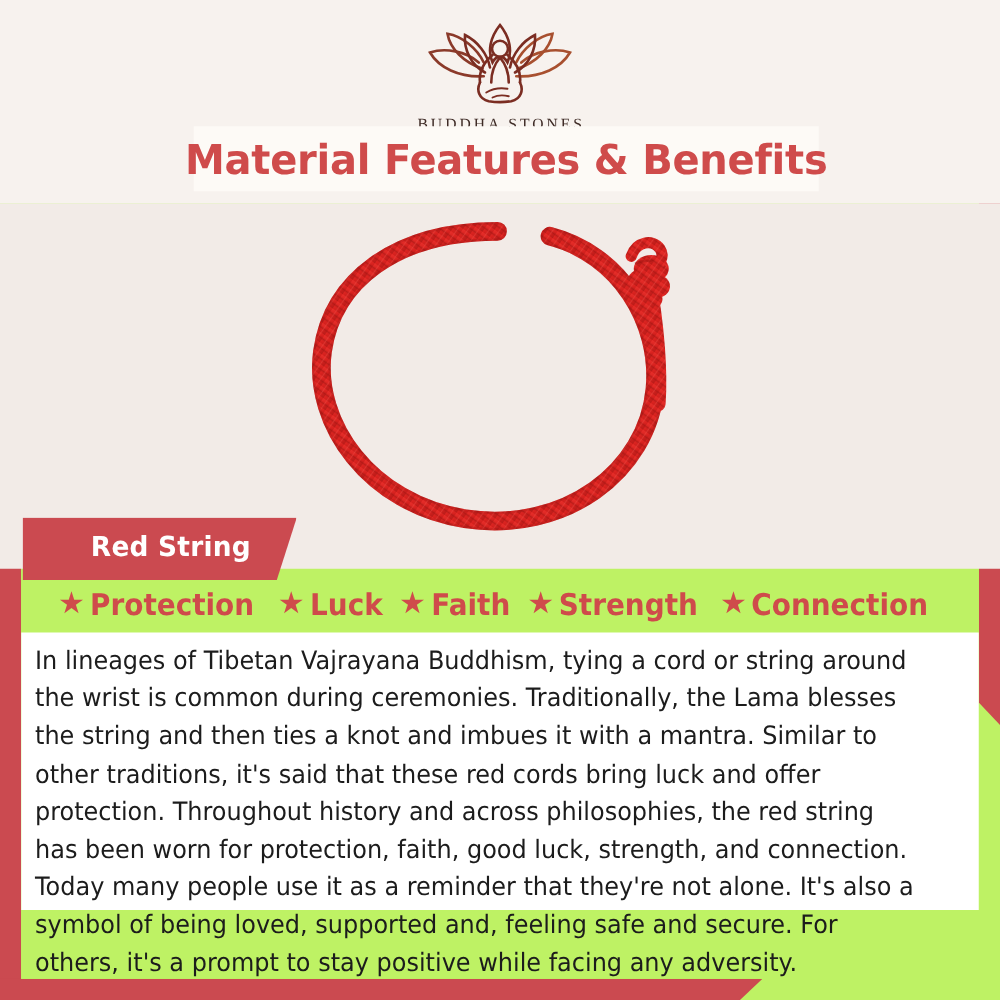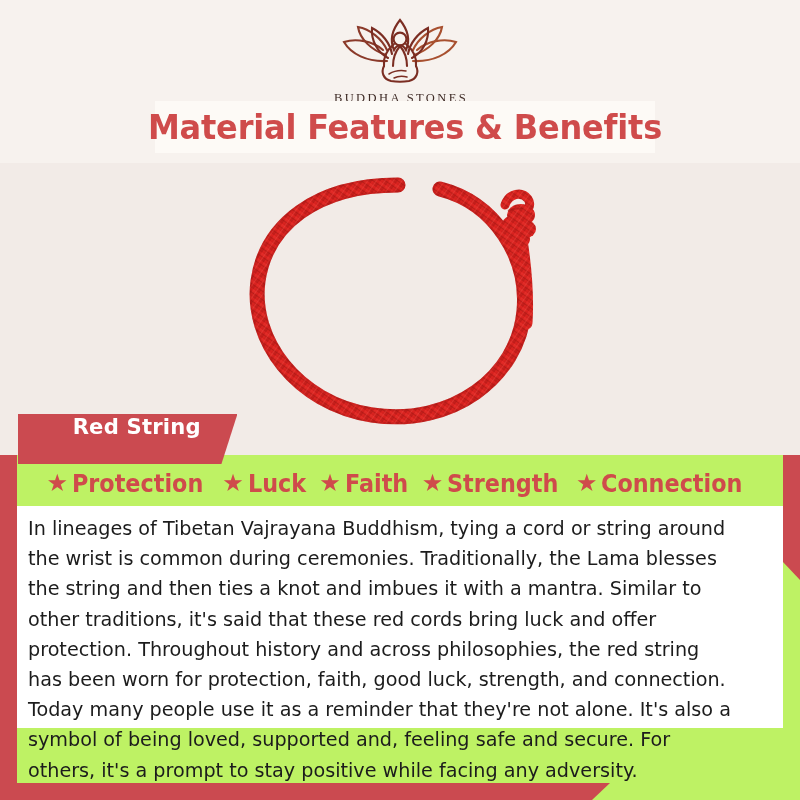--- a/index.html
+++ b/index.html
@@ -118,20 +118,21 @@
 
   
   .ribbon {
     position: absolute;
     top: 414px;
     left: 18px;
     height: 48px;
     padding: 0 34px 2px 52px;
     background: #cb4a50;
     display: flex;
+    align-items: center;
     clip-path: polygon(0 0, 100% 0, calc(100% - 16px) 100%, 0 100%);
   }
   .ribbon-text {
     font-family: "DejaVu Sans", sans-serif;
     font-weight: bold;
     font-size: 22px;
     color: #ffffff;
     letter-spacing: 0.2px;
     white-space: nowrap;
     transform: scaleX(0.96);

